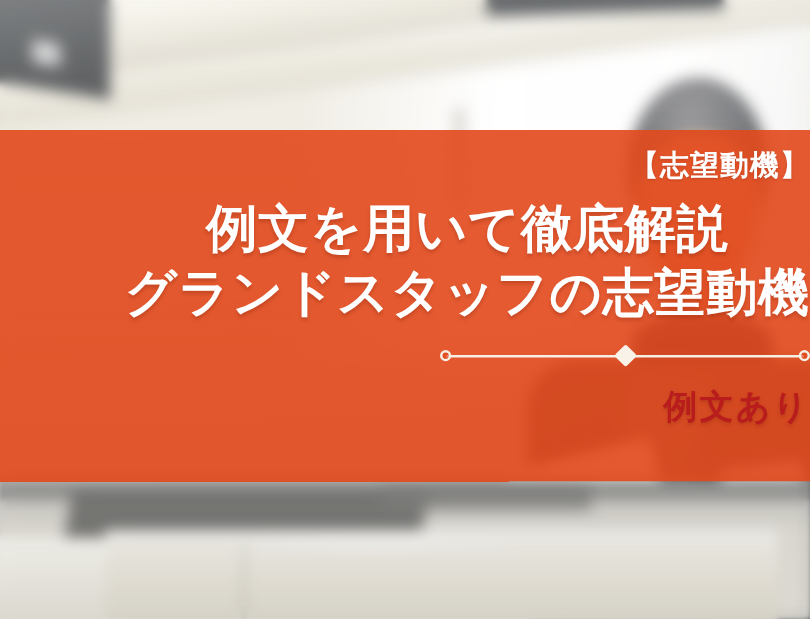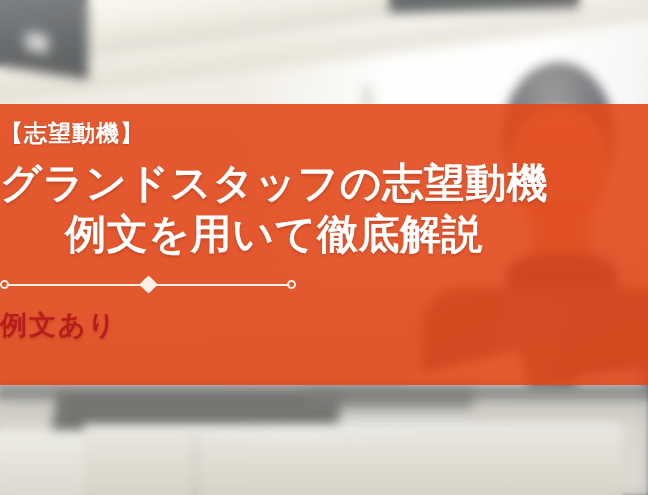--- a/index.html
+++ b/index.html
@@ -385,21 +385,21 @@
   .banner {
     position: absolute;
     left: 0;
     top: 104px;
     width: 100%;
     height: 281px;
     background: rgba(226, 72, 27, 0.90);
     box-sizing: border-box;
     display: flex;
     flex-direction: column;
-    align-items: flex-start;
+    align-items: flex-end;
     justify-content: flex-start;
     padding-top: 16px;
     overflow: hidden;
   }
 
   .eyebrow {
     font-family: "DejaVu Sans", "Liberation Sans", sans-serif;
     font-size: 23px;
     font-weight: bold;
     color: #ffffff;
@@ -526,22 +526,22 @@
 
     <div class="photo-blur"></div>
     <div class="photo-vignette"></div>
   </div>
 
   <div class="banner">
 
     <div class="eyebrow">【志望動機】</div>
 
     <div class="headline">
+      <span class="headline-line">例文を用いて徹底解説</span>
       <span class="headline-line">グランドスタッフの志望動機</span>
-      <span class="headline-line">例文を用いて徹底解説</span>
     </div>
 
     <div class="divider">
       <div class="divider-line"></div>
       <div class="divider-dot left"></div>
       <div class="divider-diamond"></div>
       <div class="divider-dot right"></div>
     </div>
 
     <div class="footnote">例文あり</div>

